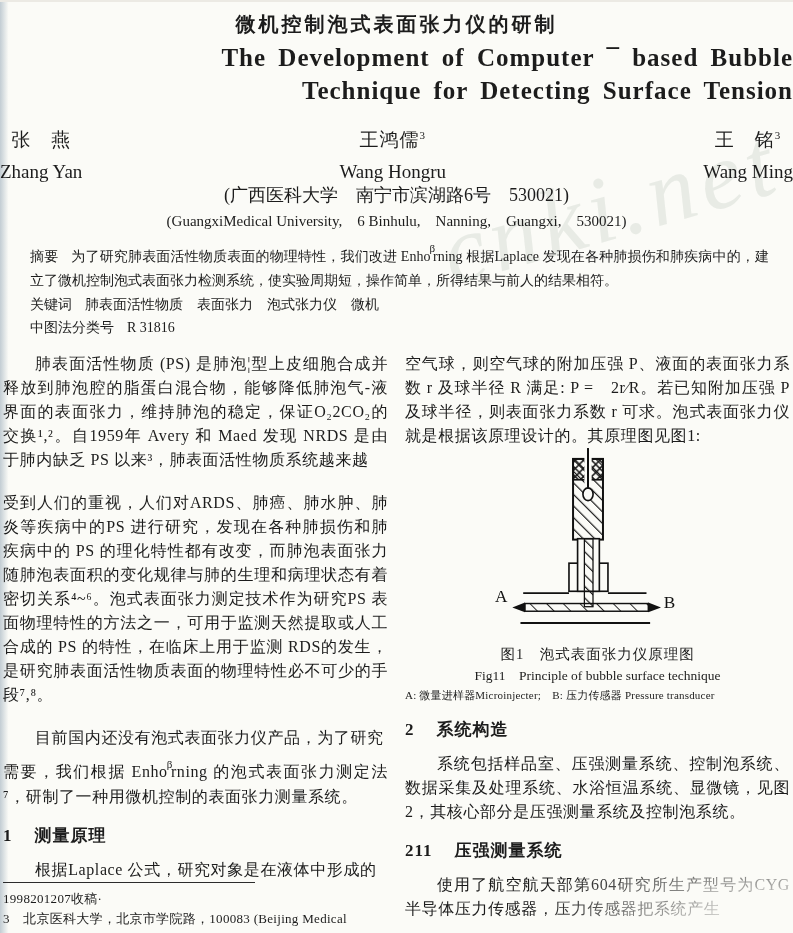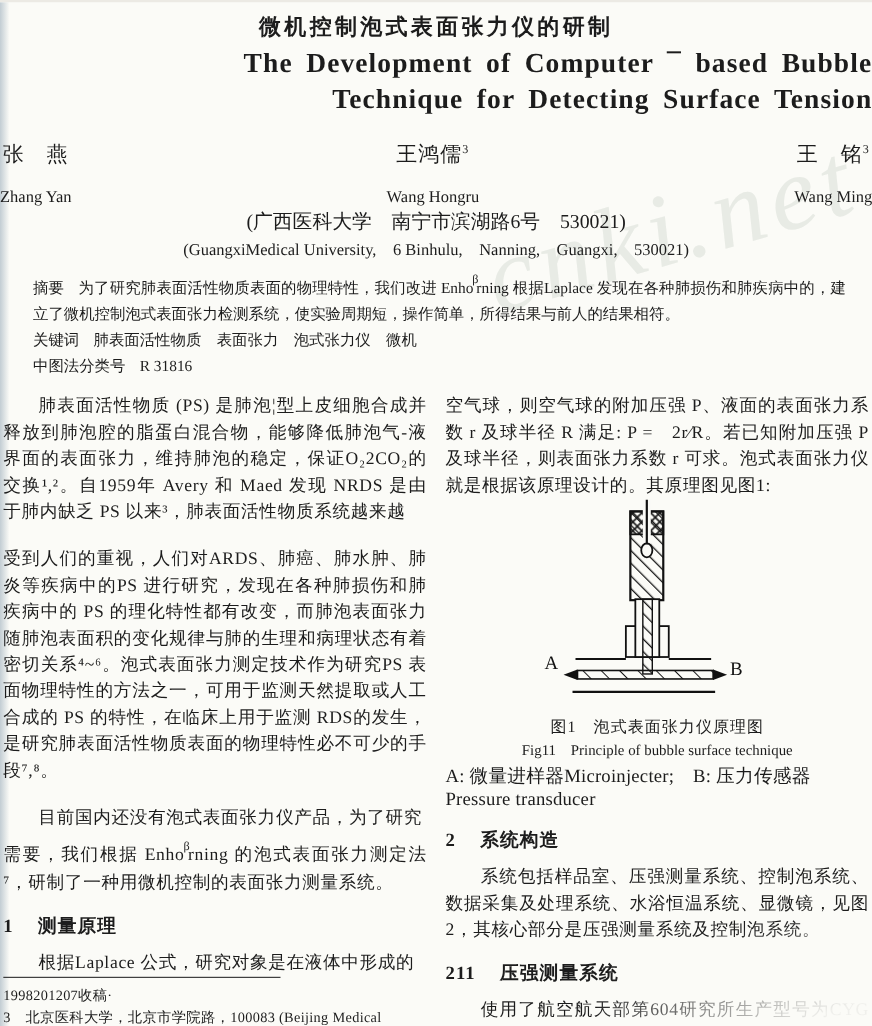--- a/index.html
+++ b/index.html
@@ -25,21 +25,21 @@
   .content { position:relative; z-index:1; }
 
   .title-zh { margin:9px 0 0; text-align:center; font-size:20px; font-weight:700; letter-spacing:3px; }
   .title-en { margin:3px 0 0; text-align:right; font-size:25px; font-weight:700; line-height:1.32;
               letter-spacing:1px; word-spacing:5px; }
 
   .authors { display:flex; justify-content:space-between; gap:60px; margin-top:20px; }
   .author { text-align:center; }
   .name-zh { font-size:19px; letter-spacing:1px; white-space:pre-wrap; }
   .name-zh sup { font-size:11px; }
-  .name-en { font-size:15px; margin-top:19px; }
+  .name-en { font-size:19px; margin-top:8px; }
 
   .affil { text-align:center; font-size:18px; white-space:pre-wrap; }
   .affil-en { font-size:15px; margin-top:5px; }
 
   .abstract { margin:14px 24px 0 30px; font-size:14px; line-height:1.7; text-align:justify; }
   .abs-line, .kw-line { margin:0; white-space:pre-wrap; }
   .abs-label { margin-right:13px; }
   .beta { display:inline-block; font-size:11px; transform:translateY(-9px); margin:0 -2px 0 -1px; }
 
   .columns { display:flex; gap:17px; margin:12px 3px 0 3px; height:566px; }
@@ -53,21 +53,21 @@
   .h-num { margin-right:22px; }
 
   .footnote { margin-top:auto; font-size:13px; line-height:1.5; letter-spacing:.3px; }
   .fn-rule { width:252px; border-top:1.5px solid #2c2c2c; margin-bottom:6px; }
   .footnote p { margin:0; }
 
   .fig { margin:2px 0 0; text-align:center; }
   .fig svg { display:block; margin:0 auto 0 52px; }
   .cap-zh { font-size:14.5px; margin-top:2px; letter-spacing:1px; white-space:pre-wrap; }
   .cap-en { font-size:13.5px; margin-top:3px; white-space:pre-wrap; }
-  .legend { font-size:17px; margin-top:3px; text-align:left; white-space:pre-wrap; letter-spacing:.2px; }
+  .legend { font-size:11px; margin-top:3px; text-align:left; white-space:pre-wrap; letter-spacing:.2px; }
 
   .corner-fade {
     position:absolute; right:0; bottom:0; width:250px; height:95px; z-index:2;
     background:radial-gradient(ellipse at 100% 100%, rgba(251,251,247,.95) 15%, rgba(251,251,247,0) 75%);
     pointer-events:none;
   }
 </style>
 </head>
 <body>
 

